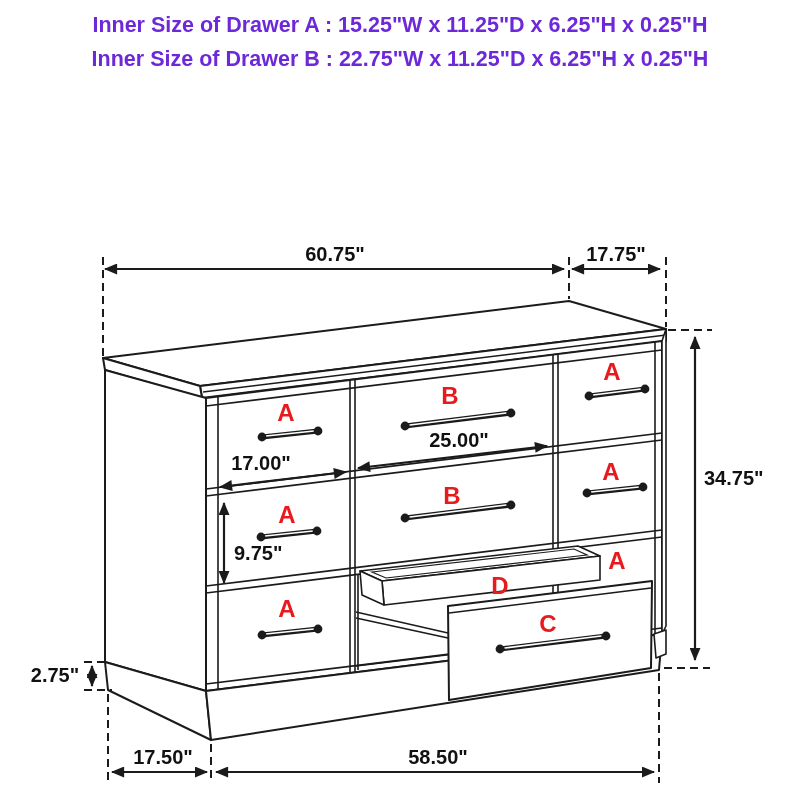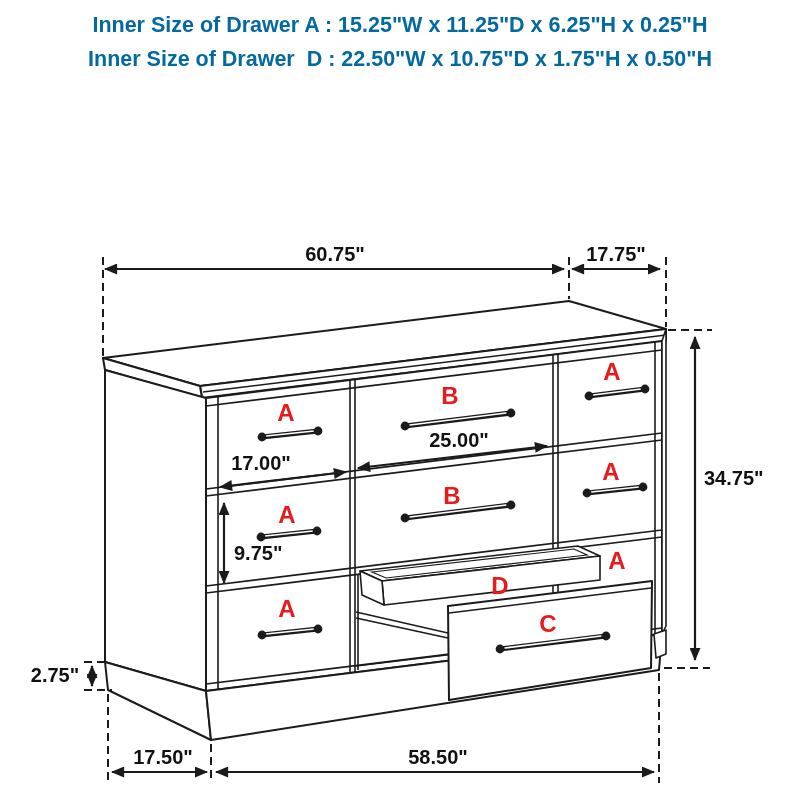--- a/index.html
+++ b/index.html
@@ -1,19 +1,19 @@
 <!DOCTYPE html>
 <html><head>
 <meta charset="utf-8">
 <style>
   html,body{margin:0;padding:0;background:#ffffff;}
   #stage{position:relative;width:800px;height:800px;background:#ffffff;overflow:hidden;
          font-family:"Liberation Sans", sans-serif;}
   .title-block{position:absolute;top:8px;left:0;width:800px;text-align:center;}
-  .title-line{font-size:21.5px;font-weight:bold;color:#0369a1;line-height:34px;white-space:pre;}
+  .title-line{font-size:21.5px;font-weight:bold;color:#6d28d9;line-height:34px;white-space:pre;}
   svg{position:absolute;left:0;top:0;}
   .edge{fill:#ffffff;stroke:#1b1b1b;stroke-width:2;stroke-linejoin:round;}
   .edge-thin{fill:#ffffff;stroke:#1b1b1b;stroke-width:1.6;stroke-linejoin:round;}
   .ln{stroke:#1b1b1b;stroke-width:1.6;fill:none;}
   .dim-line{stroke:#1b1b1b;stroke-width:2.2;fill:none;}
   .dash{stroke:#1b1b1b;stroke-width:2;fill:none;stroke-dasharray:8 5;}
   .dim-text{font-family:"Liberation Sans",sans-serif;font-size:20px;font-weight:bold;fill:#111111;}
   .lbl-text{font-family:"Liberation Sans",sans-serif;font-size:24px;font-weight:bold;fill:#e81a1d;}
   .hbar{stroke:#1b1b1b;stroke-width:5;stroke-linecap:round;}
   .hlite{stroke:#ffffff;stroke-width:1.6;stroke-linecap:round;}
@@ -207,16 +207,16 @@
 
       <g>
         <line class="dim-line" marker-start="url(#arr)" marker-end="url(#arr)" x1="216" y1="772" x2="654" y2="772"></line>
         <text class="dim-text" text-anchor="middle" x="438" y="764">58.50"</text>
       </g>
     </g>
   </svg>
 
   <div class="title-block">
     <div class="title-line">Inner Size of Drawer A : 15.25"W x 11.25"D x 6.25"H x 0.25"H</div>
-    <div class="title-line">Inner Size of Drawer  D : 22.50"W x 10.75"D x 1.75"H x 0.50"H</div>
+    <div class="title-line">Inner Size of Drawer B : 22.75"W x 11.25"D x 6.25"H x 0.25"H</div>
   </div>
 
 </div>
 
 </body></html>

